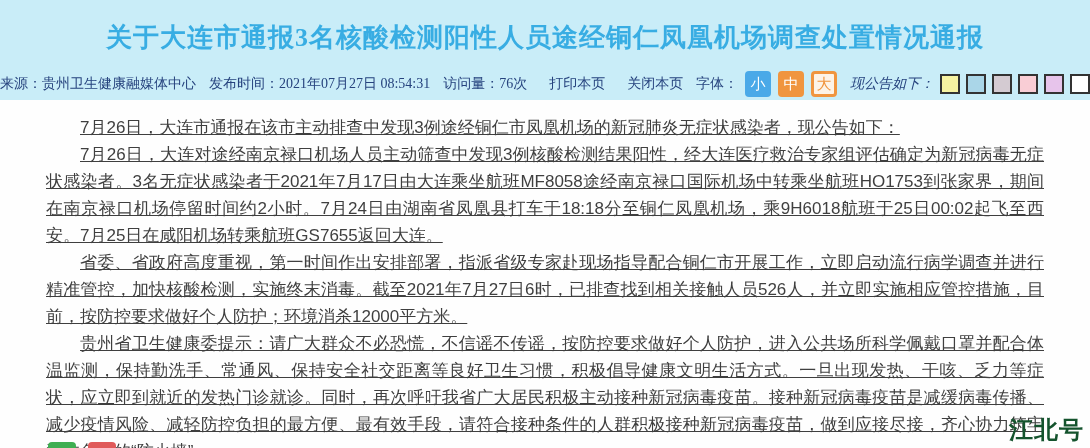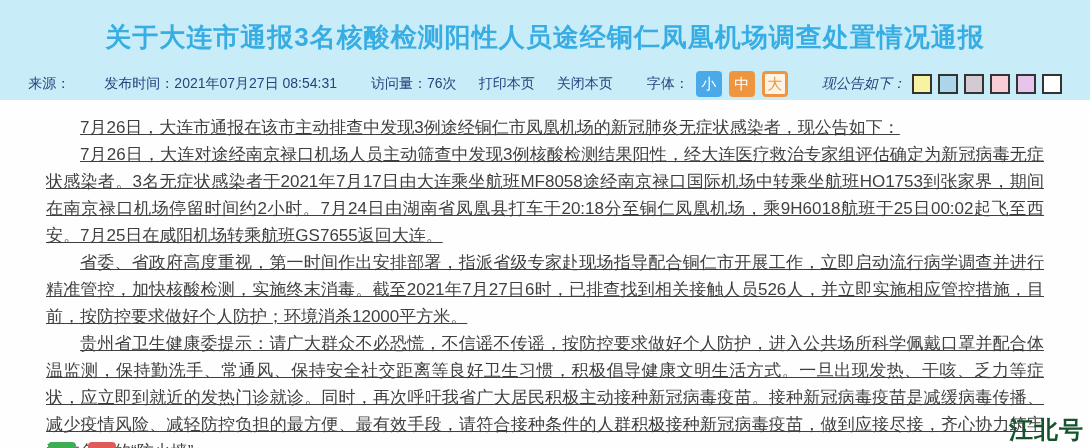--- a/index.html
+++ b/index.html
@@ -4,21 +4,21 @@
 <style>
   html,body{margin:0;padding:0;}
   body{
     width:1090px;height:448px;overflow:hidden;position:relative;
     font-family:"Liberation Sans","DejaVu Sans",sans-serif;
     background:#fefefe;
   }
   
   .header{
     width:100%;height:100px;background:#c9edf8;
-    box-sizing:border-box;padding-top:20px;
+    box-sizing:border-box;padding-top:20px;font-family:Liberation Serif, serif;
   }
   .page-title{
     text-align:center;color:#38ade3;font-weight:bold;
     font-size:26px;letter-spacing:1px;margin:0 0 16px 0;
   }
   .meta-row{
     display:flex;align-items:center;justify-content:center;
     font-size:14px;color:#26437e;gap:6px;white-space:nowrap;
   }
   .meta-group{display:flex;align-items:center;}
@@ -55,20 +55,21 @@
 </style>
 </head>
 <body>
 
 <div class="header">
   <h1 class="page-title">关于大连市通报3名核酸检测阳性人员途经铜仁凤凰机场调查处置情况通报</h1>
 
   <div class="meta-row">
     <span class="meta-group">
       <span>来源：</span>
+      <span>贵州卫生健康融媒体中心</span>
     </span>
     <span class="meta-gap"></span>
     <span class="meta-group">
       <span>发布时间：</span>
       <span>2021年07月27日 08:54:31</span>
     </span>
     <span class="meta-gap"></span>
     <span class="meta-group">
       <span>访问量：</span>
       <span>76次</span>
@@ -90,21 +91,21 @@
       <span class="swatch" style="background: rgb(212, 203, 210);"></span>
       <span class="swatch" style="background: rgb(249, 205, 213);"></span>
       <span class="swatch" style="background: rgb(231, 196, 235);"></span>
       <span class="swatch" style="background: rgb(255, 255, 255);"></span>
     </span>
   </div>
 </div>
 
 <div class="article">
   <p>7月26日，大连市通报在该市主动排查中发现3例途经铜仁市凤凰机场的新冠肺炎无症状感染者，现公告如下：</p>
-  <p>7月26日，大连对途经南京禄口机场人员主动筛查中发现3例核酸检测结果阳性，经大连医疗救治专家组评估确定为新冠病毒无症状感染者。3名无症状感染者于2021年7月17日由大连乘坐航班MF8058途经南京禄口国际机场中转乘坐航班HO1753到张家界，期间在南京禄口机场停留时间约2小时。7月24日由湖南省凤凰县打车于20:18分至铜仁凤凰机场，乘9H6018航班于25日00:02起飞至西安。7月25日在咸阳机场转乘航班GS7655返回大连。</p>
+  <p>7月26日，大连对途经南京禄口机场人员主动筛查中发现3例核酸检测结果阳性，经大连医疗救治专家组评估确定为新冠病毒无症状感染者。3名无症状感染者于2021年7月17日由大连乘坐航班MF8058途经南京禄口国际机场中转乘坐航班HO1753到张家界，期间在南京禄口机场停留时间约2小时。7月24日由湖南省凤凰县打车于18:18分至铜仁凤凰机场，乘9H6018航班于25日00:02起飞至西安。7月25日在咸阳机场转乘航班GS7655返回大连。</p>
   <p>省委、省政府高度重视，第一时间作出安排部署，指派省级专家赴现场指导配合铜仁市开展工作，立即启动流行病学调查并进行精准管控，加快核酸检测，实施终末消毒。截至2021年7月27日6时，已排查找到相关接触人员526人，并立即实施相应管控措施，目前，按防控要求做好个人防护；环境消杀12000平方米。</p>
   <p>贵州省卫生健康委提示：请广大群众不必恐慌，不信谣不传谣，按防控要求做好个人防护，进入公共场所科学佩戴口罩并配合体温监测，保持勤洗手、常通风、保持安全社交距离等良好卫生习惯，积极倡导健康文明生活方式。一旦出现发热、干咳、乏力等症状，应立即到就近的发热门诊就诊。同时，再次呼吁我省广大居民积极主动接种新冠病毒疫苗。接种新冠病毒疫苗是减缓病毒传播、减少疫情风险、减轻防控负担的最方便、最有效手段，请符合接种条件的人群积极接种新冠病毒疫苗，做到应接尽接，齐心协力筑牢群体免疫的“防火墙”。</p>
 
 </div>
 
 <div class="share-strip">
   <span class="share-chip green"></span>
   <span class="share-chip red"></span>
 </div>
 

